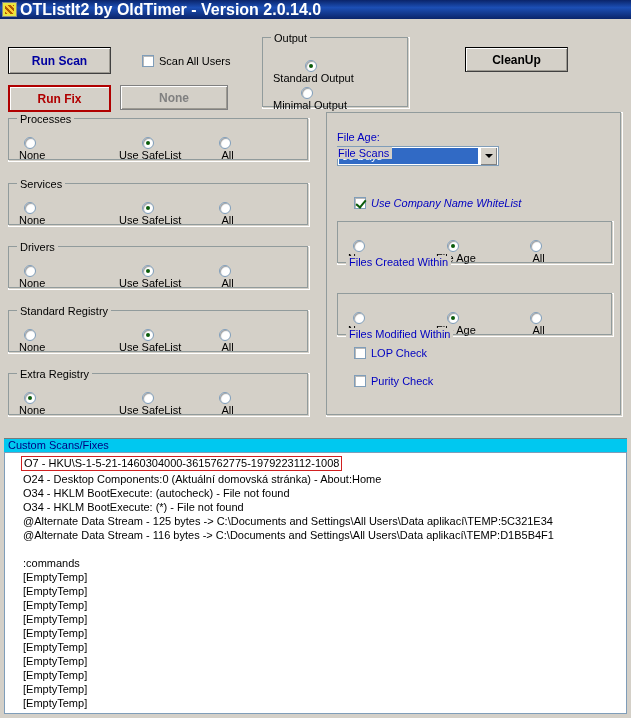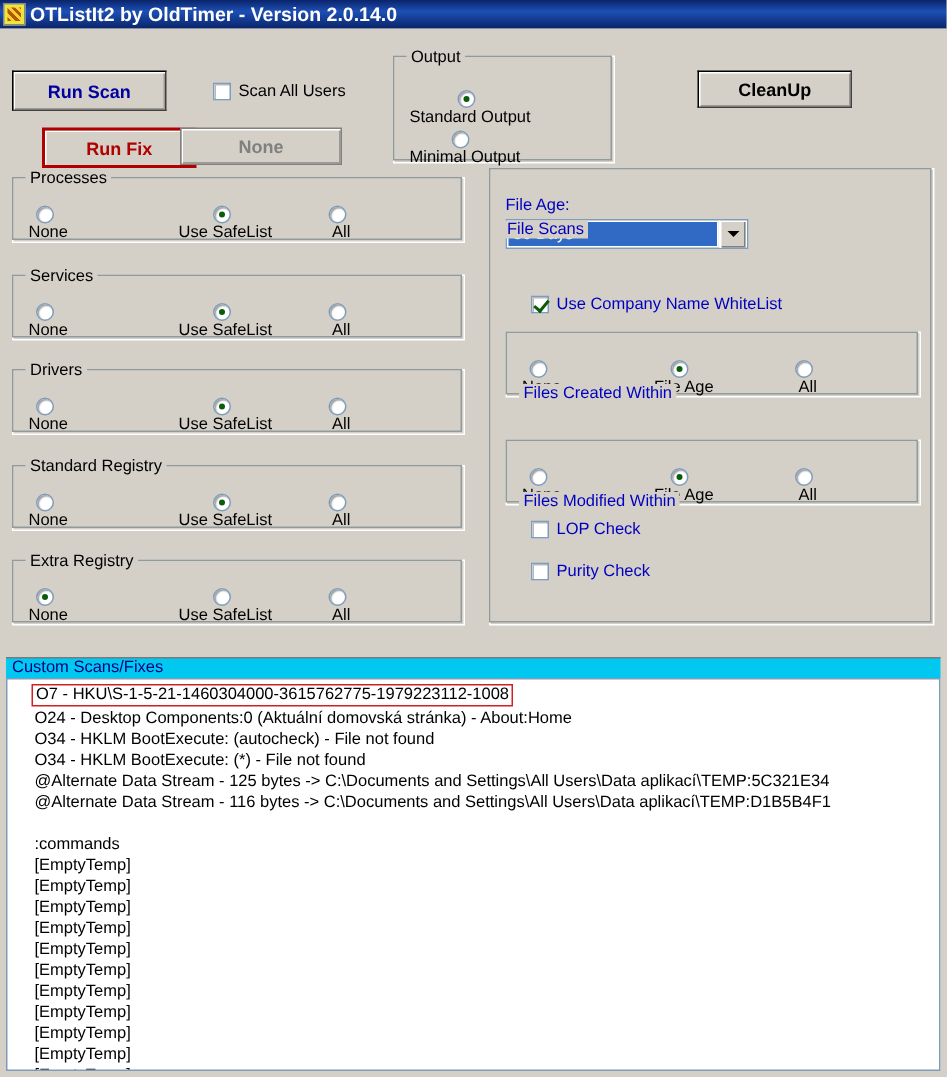--- a/index.html
+++ b/index.html
@@ -18,21 +18,21 @@
   
   .titlebar {
     height: 19px;
     background: linear-gradient(to bottom, #0a246a 0%, #1c4fb5 40%, #0a246a 100%);
     background-color: #0a246a;
     display: flex;
     align-items: center;
     padding: 0 2px;
     color: #fff;
     font-weight: bold;
-    font-size: 13px;
+    font-size: 16px;
   }
   .titlebar .tb-icon {
     width: 15px; height: 15px;
     margin-right: 3px;
     background: #e8e840;
     border: 1px solid #888;
     position: relative;
     box-sizing: border-box;
     flex: 0 0 auto;
   }
@@ -61,21 +61,21 @@
     font-weight: bold;
     font-size: 12px;
     color: #000;
     cursor: default;
     padding: 0;
   }
   .btn.blue { color: #0000a0; }
   .btn.red { color: #b00000; }
   .btn.disabled { color: #808080; font-weight: bold; box-shadow: inset 1px 1px 0 #fff, inset -1px -1px 0 #9d9a92; border: 1px solid #808080;}
   #run-scan { position: absolute; left: 8px; top: 28px; width: 103px; height: 27px; }
-  #run-fix { position: absolute; left: 8px; top: 66px; width: 103px; height: 27px; border:2px solid #b00000; box-shadow: inset 1px 1px 0 #fff; margin-left: 20px;}
+  #run-fix { position: absolute; left: 8px; top: 66px; width: 103px; height: 27px; border:2px solid #b00000; box-shadow: inset 1px 1px 0 #fff;}
   #none-btn { position: absolute; left: 120px; top: 66px; width: 108px; height: 25px; }
   #cleanup { position: absolute; left: 465px; top: 28px; width: 103px; height: 25px; }
 
   .chk-wrap { display: inline-flex; align-items: center; padding-left: 16px; }
   .checkbox {
     width: 12px; height: 12px;
     background: #fff;
     border: 1px solid #7f9db9;
     box-shadow: inset 1px 1px 0 #b9b9b9;
     box-sizing: border-box;
@@ -353,21 +353,21 @@
   <div class="inner"></div>
   <span class="legend blue">File Scans</span>
 
   <span class="fieldlabel" style="left:10px; top:18px;">File Age:</span>
 
   <div class="combo" style="left:10px; top:33px; width:162px;">
     <span class="val">30 Days</span>
     <span class="arrow"></span>
   </div>
 
-  <div class="chk-wrap" style="position:absolute; left:11px; top:84px;">
+  <div class="chk-wrap" style="position:absolute; left:11px; top:84px;font-style:italic;">
     <span class="checkbox checked"></span>
     <span class="lbl" style="color:#0000c0;">Use Company Name WhiteList</span>
   </div>
 
   <div class="group" style="left:10px; top:108px; width:277px; height:44px;">
     <div class="inner"></div>
     <span class="legend blue">Files Created Within</span>
     <div class="radio-row" style="left:10px; top:18px;">
       <span class="radio"></span>
       <span class="lbl">None</span>

